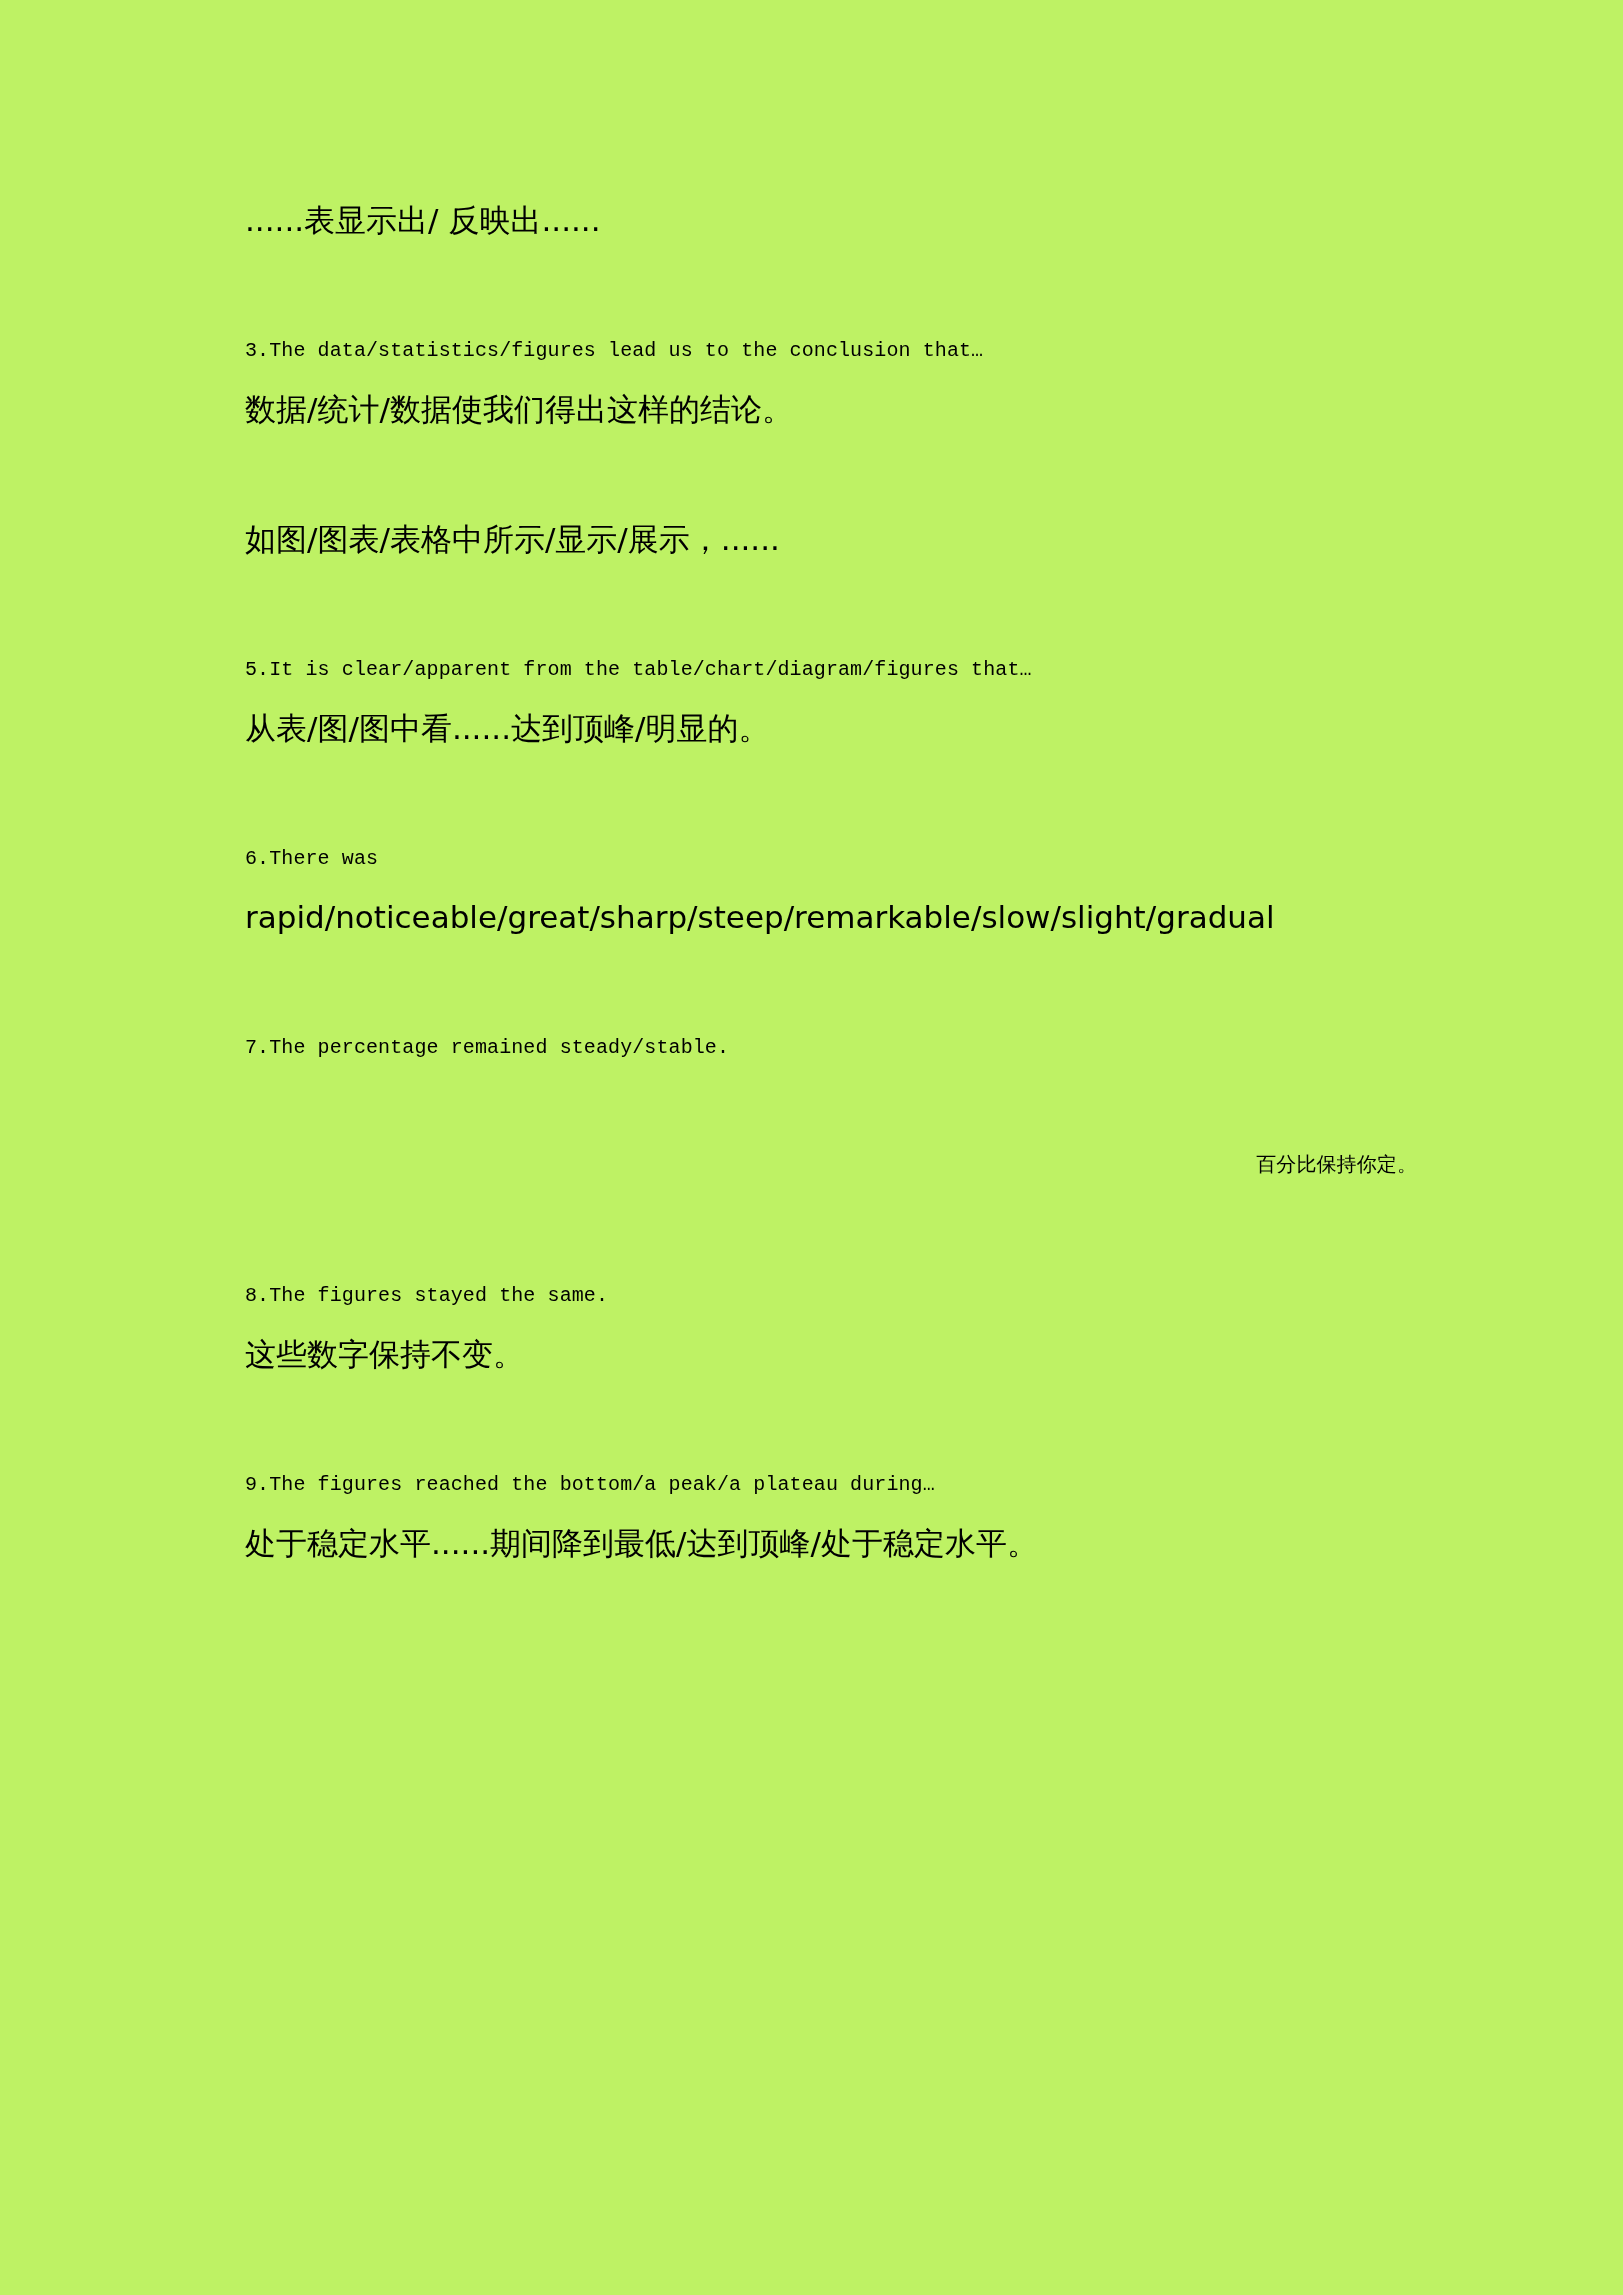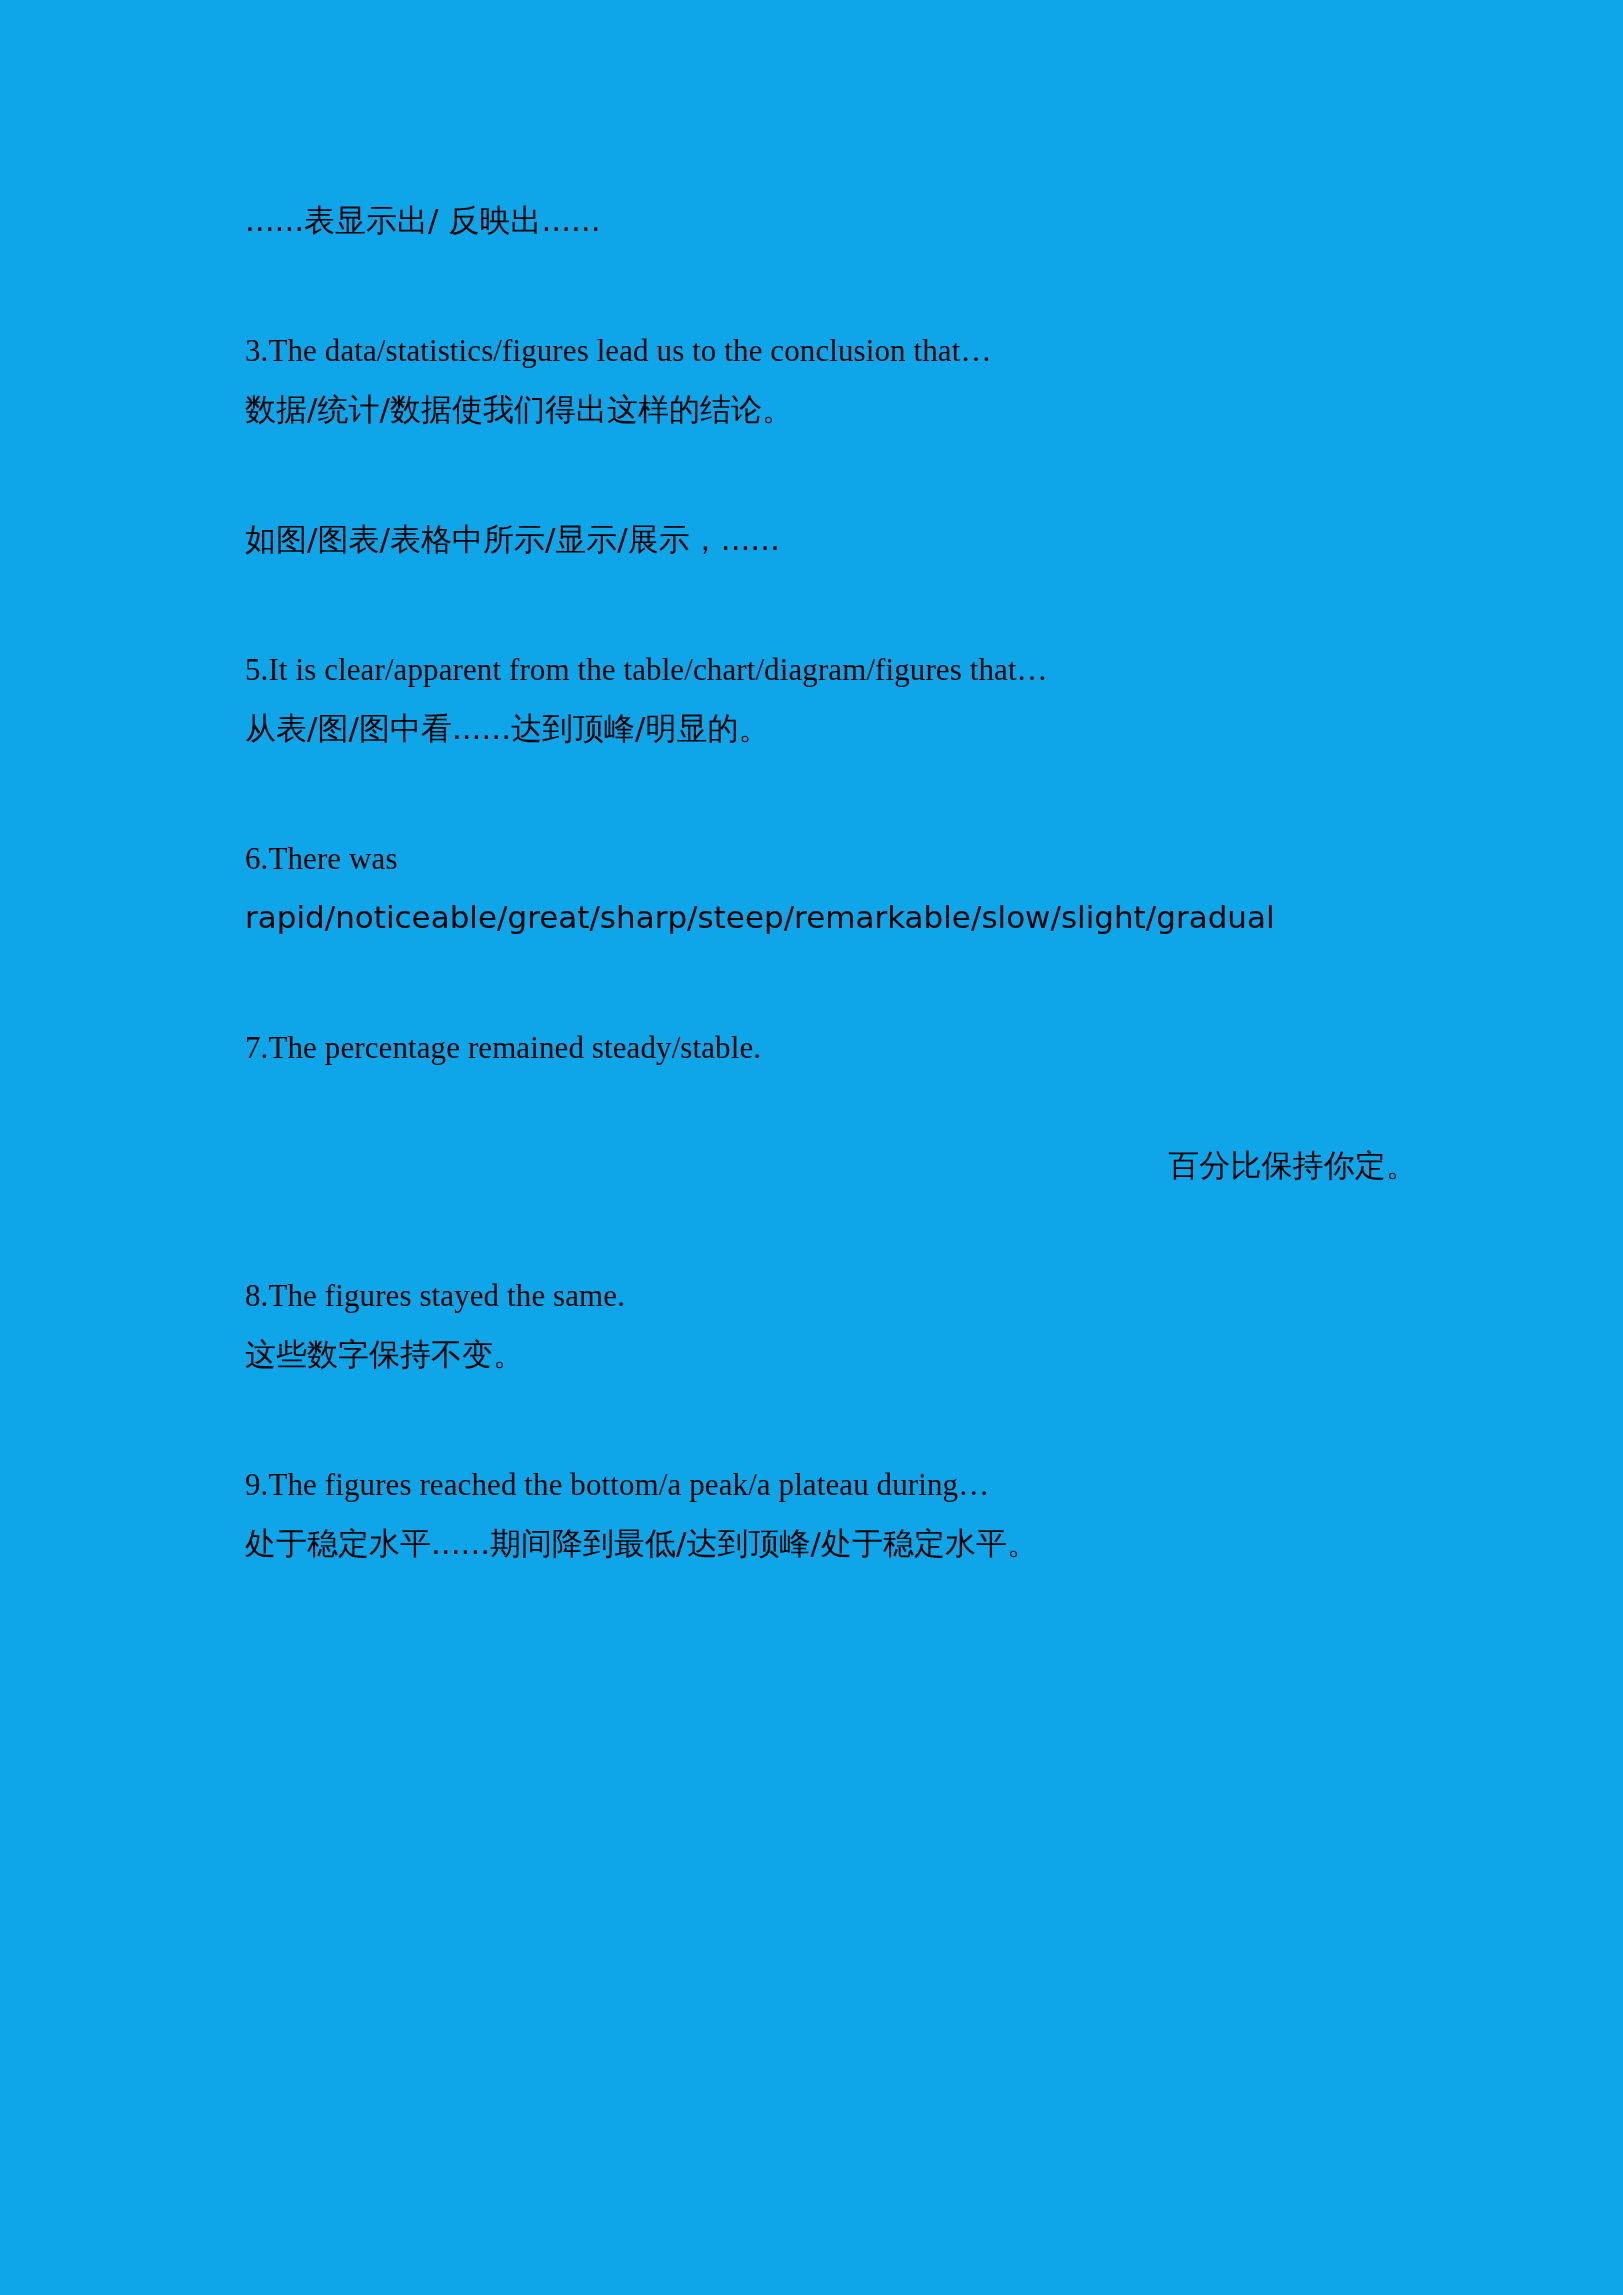--- a/index.html
+++ b/index.html
@@ -5,33 +5,33 @@
 <style>
   html, body {
     margin: 0;
     padding: 0;
     background: #ffffff;
   }
   .page {
     position: relative;
     width: 1623px;
     height: 2295px;
-    background: #0ea5e9;
+    background: #bef264;
     overflow: hidden;
     box-sizing: border-box;
   }
   .content {
     position: absolute;
     left: 245px;
     top: 191px;
     width: 1172px;
   }
   .line {
-    font-family: Liberation Serif, serif;
-    font-size: 31px;
+    font-family: Liberation Mono, monospace;
+    font-size: 20px;
     line-height: 59px;
     color: #000000;
     font-weight: 400;
     letter-spacing: 0.1px;
     white-space: pre-wrap;
     word-break: break-word;
   }
   .line.cn {
     font-family: "DejaVu Sans", "Liberation Sans", sans-serif;
     font-size: 31px;

